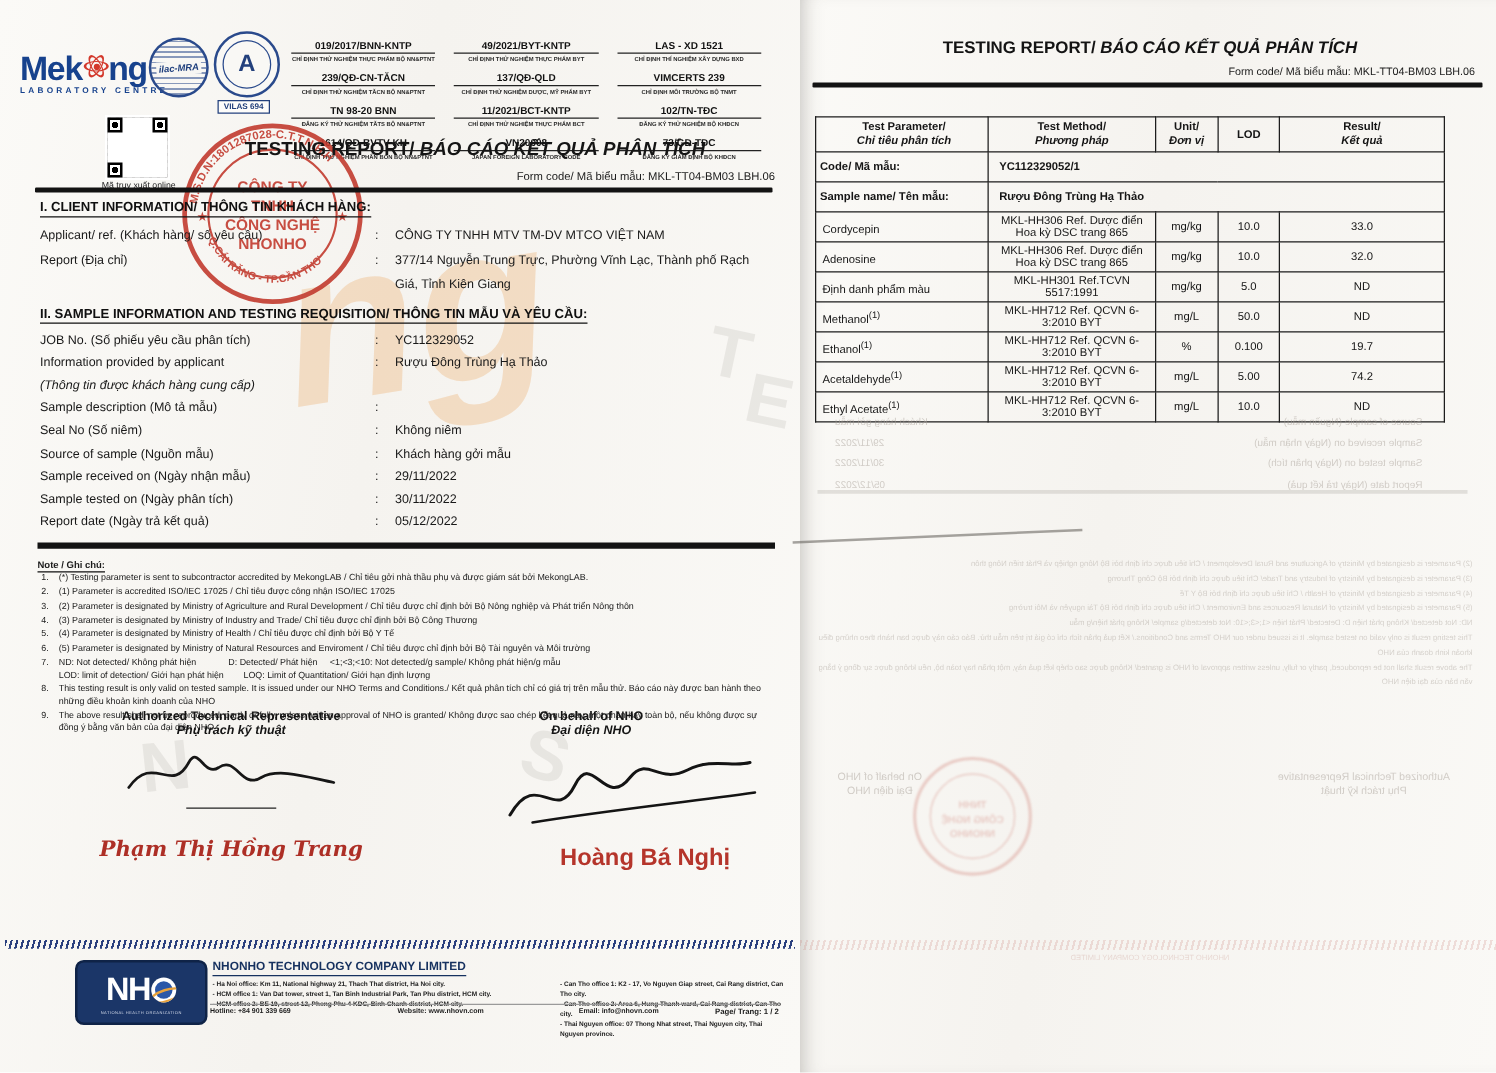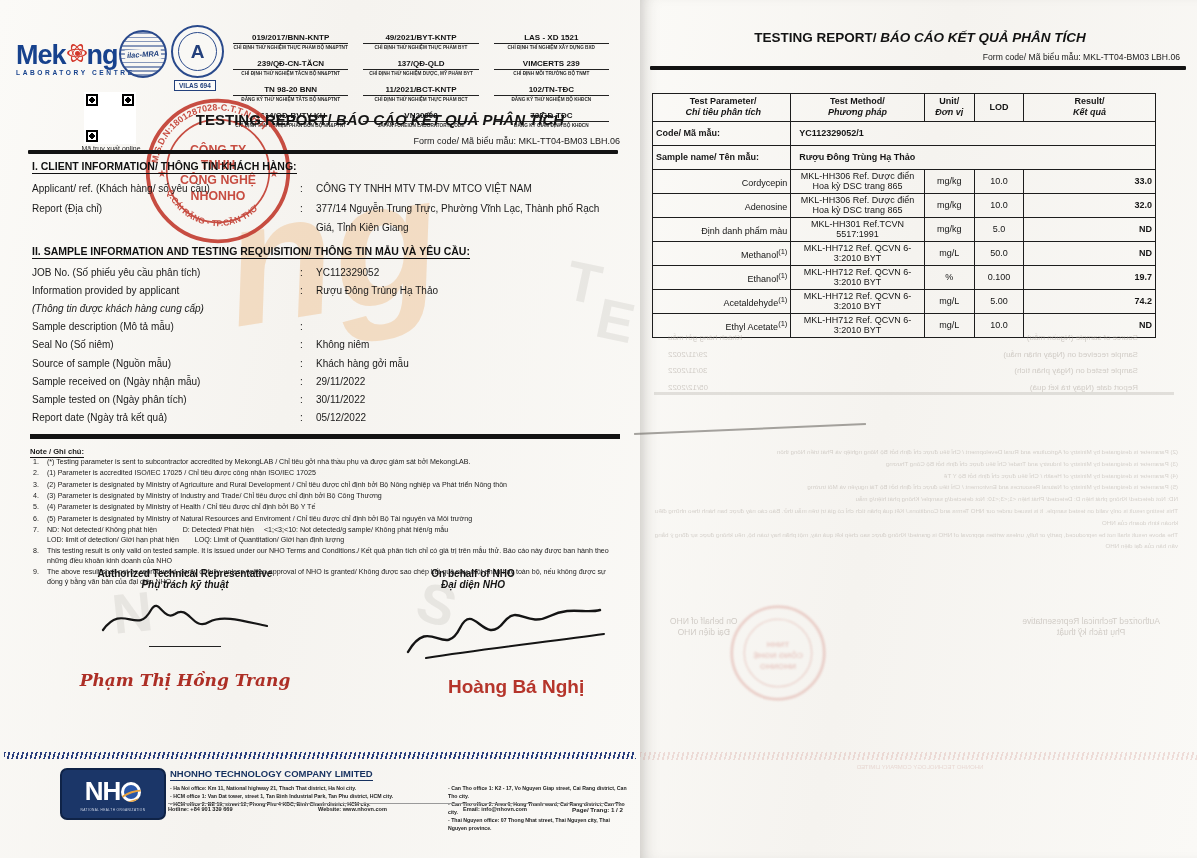--- a/index.html
+++ b/index.html
@@ -142,25 +142,25 @@
               font-size:13.5px; font-weight:bold; color:#131313; }
   .p2-form { position:absolute; left:240px; top:52px; width:300px; text-align:right; font-size:8.6px; }
   .p2-bar { left:10px; top:66px; width:536px; height:3.5px; }
   .rtable { position:absolute; left:12px; top:93px; width:504px; border-collapse:collapse;
             font-size:9px; color:#151515; }
   .rtable td, .rtable th { border:1.1px solid #1d1d1d; padding:1.5px 3px; vertical-align:middle; }
   .meta-lab { font-weight:bold; width:27.5%; }
   .meta-val { font-weight:bold; padding-left:8px !important; text-align:left; }
   .rtable thead th { font-weight:bold; text-align:center; line-height:1.25; padding:2px; }
   .hvi { font-style:italic; display:block; }
-  .c-param { width:27.5%; text-align:right; padding-left:5px !important; }
+  .c-param { width:27.5%; text-align:left; padding-left:5px !important; }
   .c-method { width:26.5%; text-align:center; }
   .c-unit { width:10%; text-align:center; }
   .c-lod { width:9.8%; text-align:center; }
-  .c-res { text-align:right; font-weight:700; }
+  .c-res { text-align:center; font-weight:400; }
   .c-method, .c-unit, .c-lod { font-weight:normal; }
   .rtable tbody td { height:24px; }
 
   
   .gblock { position:absolute; transform:scaleX(-1); color:#aaa29a; filter:blur(.35px);
             pointer-events:none; }
   .ghost-info { left:28px; top:330px; width:470px; font-size:8px; line-height:16.5px; opacity:.5; }
   .ghost-info .grow { display:flex; justify-content:space-between; }
   .ghost-bar { position:absolute; left:14px; top:392px; width:520px; height:3px; background:#8d8780;
                opacity:.22; }

